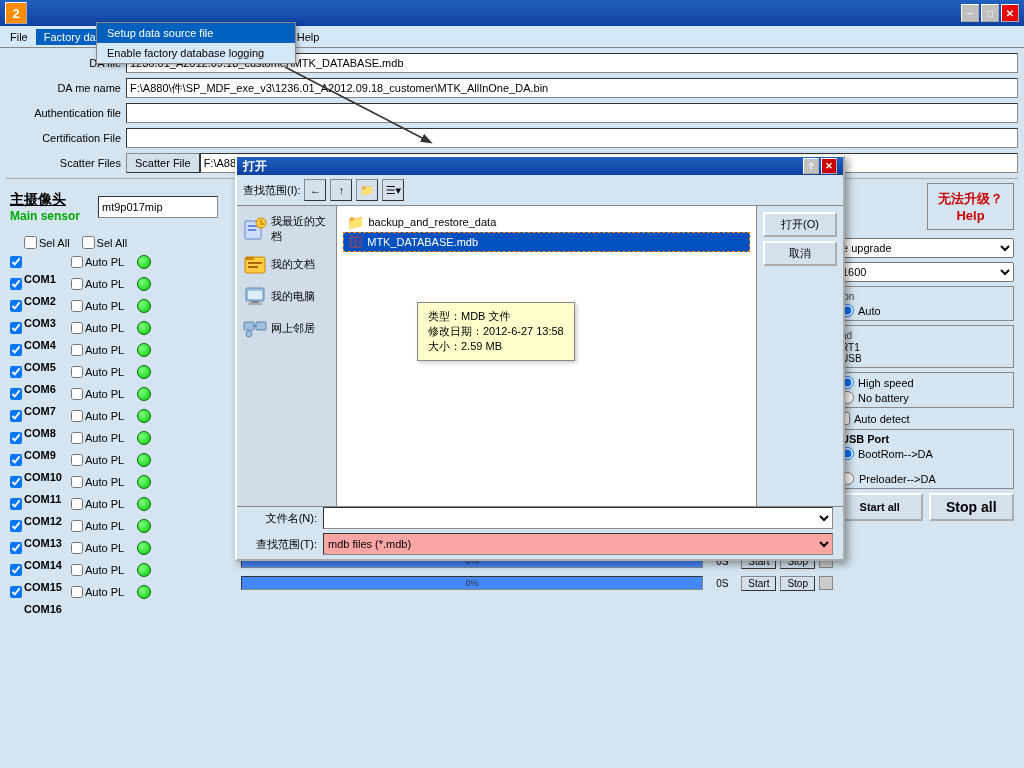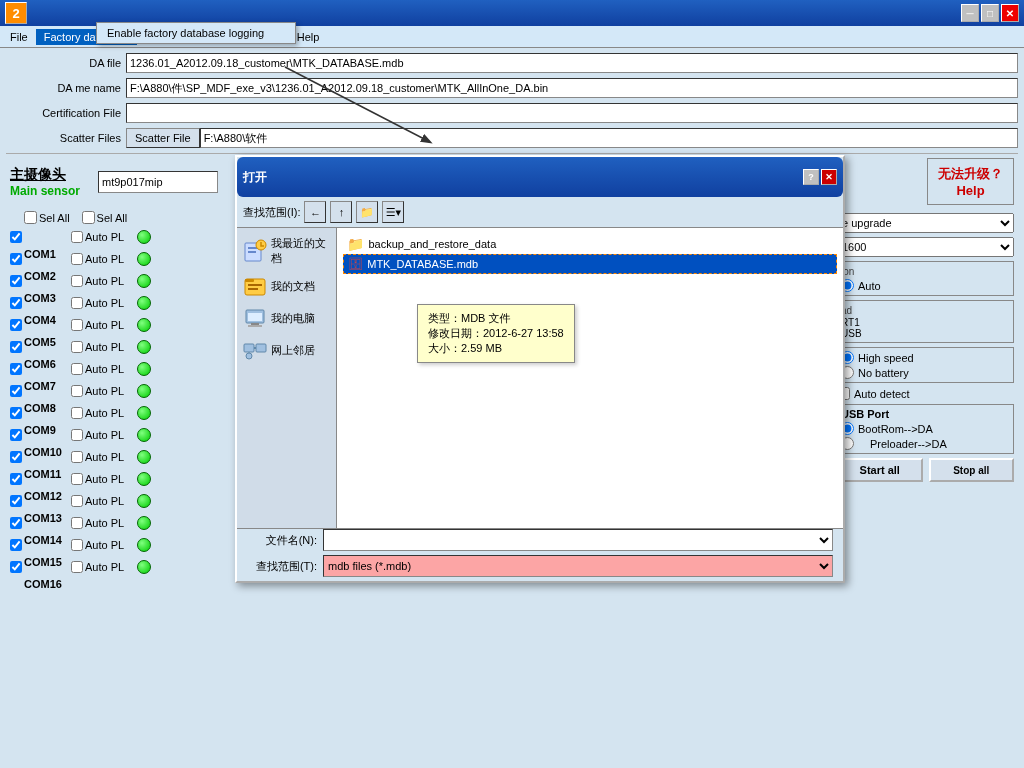--- a/index.html
+++ b/index.html
@@ -50,37 +50,37 @@
     .progress-bar-wrap { flex: 1; height: 14px; border: 1px inset #888; background: white; }
     .progress-bar-fill { height: 100%; background: #4488ff; display: flex; align-items: center; justify-content: center; font-size: 9px; color: #333; }
     .progress-label { width: 30px; font-size: 10px; text-align: center; }
     .start-btn { background: #d4e0ec; border: 1px outset #888; padding: 1px 6px; font-size: 10px; cursor: pointer; }
     .stop-btn { background: #d4e0ec; border: 1px outset #888; padding: 1px 6px; font-size: 10px; cursor: pointer; }
     .status-dot { width: 14px; height: 14px; background: #cccccc; border: 1px solid #888; }
     .bottom-btn { background: #d4e0ec; border: 2px outset #fff; padding: 6px 18px; font-size: 12px; font-weight: bold; cursor: pointer; }
 
     
     .file-dialog { position: absolute; top: 155px; left: 235px; width: 610px; background: #d4e4f0; border: 2px outset #fff; box-shadow: 3px 3px 8px rgba(0,0,0,0.4); z-index: 200; }
-    .dialog-title { background: linear-gradient(to bottom, #2060c0, #1040a0); color: white; padding: 3px 6px; display: flex; align-items: center; justify-content: space-between; height: 40px; font-size: 12px; font-weight: bold; border-radius: 6px; }
+    .dialog-title { background: linear-gradient(to bottom, #2060c0, #1040a0); color: white; padding: 3px 6px; display: flex; align-items: center; justify-content: space-between; height: 18px; font-size: 12px; font-weight: bold; }
     .dialog-title-btns { display: flex; gap: 2px; }
     .dialog-btn { width: 16px; height: 16px; background: #c0c0c0; border: 1px outset #fff; font-size: 9px; display: flex; align-items: center; justify-content: center; cursor: pointer; }
     .dialog-btn.close { background: #cc0000; color: white; }
     .dialog-toolbar { display: flex; align-items: center; gap: 4px; padding: 4px 6px; border-bottom: 1px solid #888; }
     .dialog-toolbar label { font-size: 11px; }
     .dialog-path-select { flex: 1; height: 22px; font-size: 10px; border: 1px inset #888; background: white; }
     .dialog-nav-btn { width: 22px; height: 22px; background: #d4e0ec; border: 1px outset #888; display: flex; align-items: center; justify-content: center; cursor: pointer; font-size: 11px; }
     .dialog-body { display: flex; height: 300px; }
     .dialog-sidebar { width: 100px; background: #d0dce8; border-right: 1px solid #888; padding: 4px 0; }
     .dialog-sidebar-item { display: flex; align-items: center; gap: 4px; padding: 4px 6px; cursor: pointer; font-size: 11px; }
     .dialog-sidebar-icon { width: 24px; height: 24px; display: flex; align-items: center; justify-content: center; }
     .dialog-file-area { flex: 1; background: white; padding: 6px; overflow: auto; position: relative; }
     .file-item { display: flex; align-items: center; gap: 4px; padding: 2px 4px; cursor: pointer; font-size: 11px; }
     .file-item.selected { background: #0050c0; color: white; border: 1px dashed #ff8800; }
     .folder-icon { color: #ffcc44; font-size: 14px; }
-    .tooltip-box { position: absolute; top: 76px; left: 80px; background: #ffffcc; border: 1px solid #888; padding: 6px 10px; font-size: 11px; box-shadow: 2px 2px 4px rgba(0,0,0,0.2); }
+    .tooltip-box { position: absolute; top: 96px; left: 80px; background: #ffffcc; border: 1px solid #888; padding: 6px 10px; font-size: 11px; box-shadow: 2px 2px 4px rgba(0,0,0,0.2); }
     .dialog-footer { padding: 0 10px; border-top: 1px solid #888; }
     .footer-row { display: flex; align-items: center; gap: 6px; margin-bottom: 4px; }
     .footer-label { width: 70px; font-size: 11px; text-align: right; }
     .footer-input { flex: 1; height: 22px; border: 1px inset #888; background: white; font-size: 11px; padding: 1px 3px; }
     .footer-select { flex: 1; height: 22px; border: 1px inset #888; background: #fca5a5; font-size: 11px; }
     .footer-btn { background: #d4e0ec; border: 2px outset #fff; padding: 3px 16px; font-size: 11px; cursor: pointer; white-space: nowrap; }
     .dialog-action-btns { display: flex; flex-direction: column; gap: 4px; padding: 6px; border-left: 1px solid #888; justify-content: flex-start; }
   </style>
 </head>
 <body>
@@ -99,35 +99,40 @@
 <div class="menu-bar">
   <span class="menu-item">File</span>
   <span class="menu-item highlighted">Factory database</span>
   <span class="menu-item">Option</span>
   <span class="menu-item">Debug</span>
   <span class="menu-item">Logging</span>
   <span class="menu-item">Help</span>
 </div>
 
 <div class="dropdown">
+  <div class="dropdown-item selected">Setup data source file</div>
   <div class="dropdown-item">Enable factory database logging</div>
 </div>
 
 <div class="main-content" style="position:relative;">
 
   <div class="form-row">
     <span class="form-label">DA file</span>
     <input class="form-input" type="text" value="1236.01_A2012.09.18_customer\MTK_DATABASE.mdb" style="">
   </div>
 
   <div class="form-row">
     <span class="form-label">DA me name</span>
     <input class="form-input" type="text" value="F:\A880\件\SP_MDF_exe_v3\1236.01_A2012.09.18_customer\MTK_AllInOne_DA.bin" style="">
   </div>
 
+  <div class="form-row">
+    <span class="form-label">Authentication file</span>
+    <input class="form-input" type="text" style="">
+  </div>
 
   <div class="form-row">
     <span class="form-label">Certification File</span>
     <input class="form-input" type="text" style="">
   </div>
 
   <div class="scatter-row">
     <span class="scatter-label">Scatter Files</span>
     <button class="scatter-btn">Scatter File</button>
     <input class="scatter-input" type="text" value="F:\A880\软件" style="">
@@ -360,29 +365,29 @@
           <span>Auto detect</span>
         </label>
       </div>
 
       <div style="border:1px solid #888; padding:3px; margin-bottom:4px; background:#d4e4f0;">
         <div style="font-size:11px; font-weight:bold; margin-bottom:2px;">USB Port</div>
         <label style="font-size:11px; display:flex; align-items:center; gap:4px;">
           <input type="radio" name="usbport" checked="" style="">
           <span>BootRom--&gt;DA</span>
         </label>
-        <label style="font-size:11px; display:flex; align-items:center; gap:16px; margin-top:2px;">
+        <label style="font-size:11px; display:flex; align-items:center; gap:5px; margin-top:12px;">
           <input type="radio" name="usbport" style="">
           <span>Preloader--&gt;DA</span>
         </label>
       </div>
 
       <div style="display:flex; gap:6px; margin-top:4px;">
         <button class="bottom-btn" style="flex:1; font-size:11px; padding:4px 6px;">Start all</button>
-        <button class="bottom-btn" style="flex:1; font-size:10px; padding:4px 6px;">Stop all</button>
+        <button class="bottom-btn" style="flex:1; font-size:14px; padding:4px 6px;">Stop all</button>
       </div>
     </div>
   </div>
 </div>
 
 <div class="file-dialog">
   <div class="dialog-title">
     <span>打开</span>
     <div class="dialog-title-btns">
       <div class="dialog-btn">?</div>
@@ -457,20 +462,24 @@
         <span>MTK_DATABASE.mdb</span>
       </div>
 
       <div class="tooltip-box">
         <div><span>类型：</span><span>MDB 文件</span></div>
         <div><span>修改日期：</span><span>2012-6-27 13:58</span></div>
         <div><span>大小：</span><span>2.59 MB</span></div>
       </div>
     </div>
 
+    <div class="dialog-action-btns">
+      <button class="footer-btn">打开(O)</button>
+      <button class="footer-btn">取消</button>
+    </div>
   </div>
 
   <div class="dialog-footer">
     <div class="footer-row">
       <span class="footer-label">文件名(N):</span>
       <select class="footer-input">
         <option></option>
       </select>
     </div>
     <div class="footer-row">

